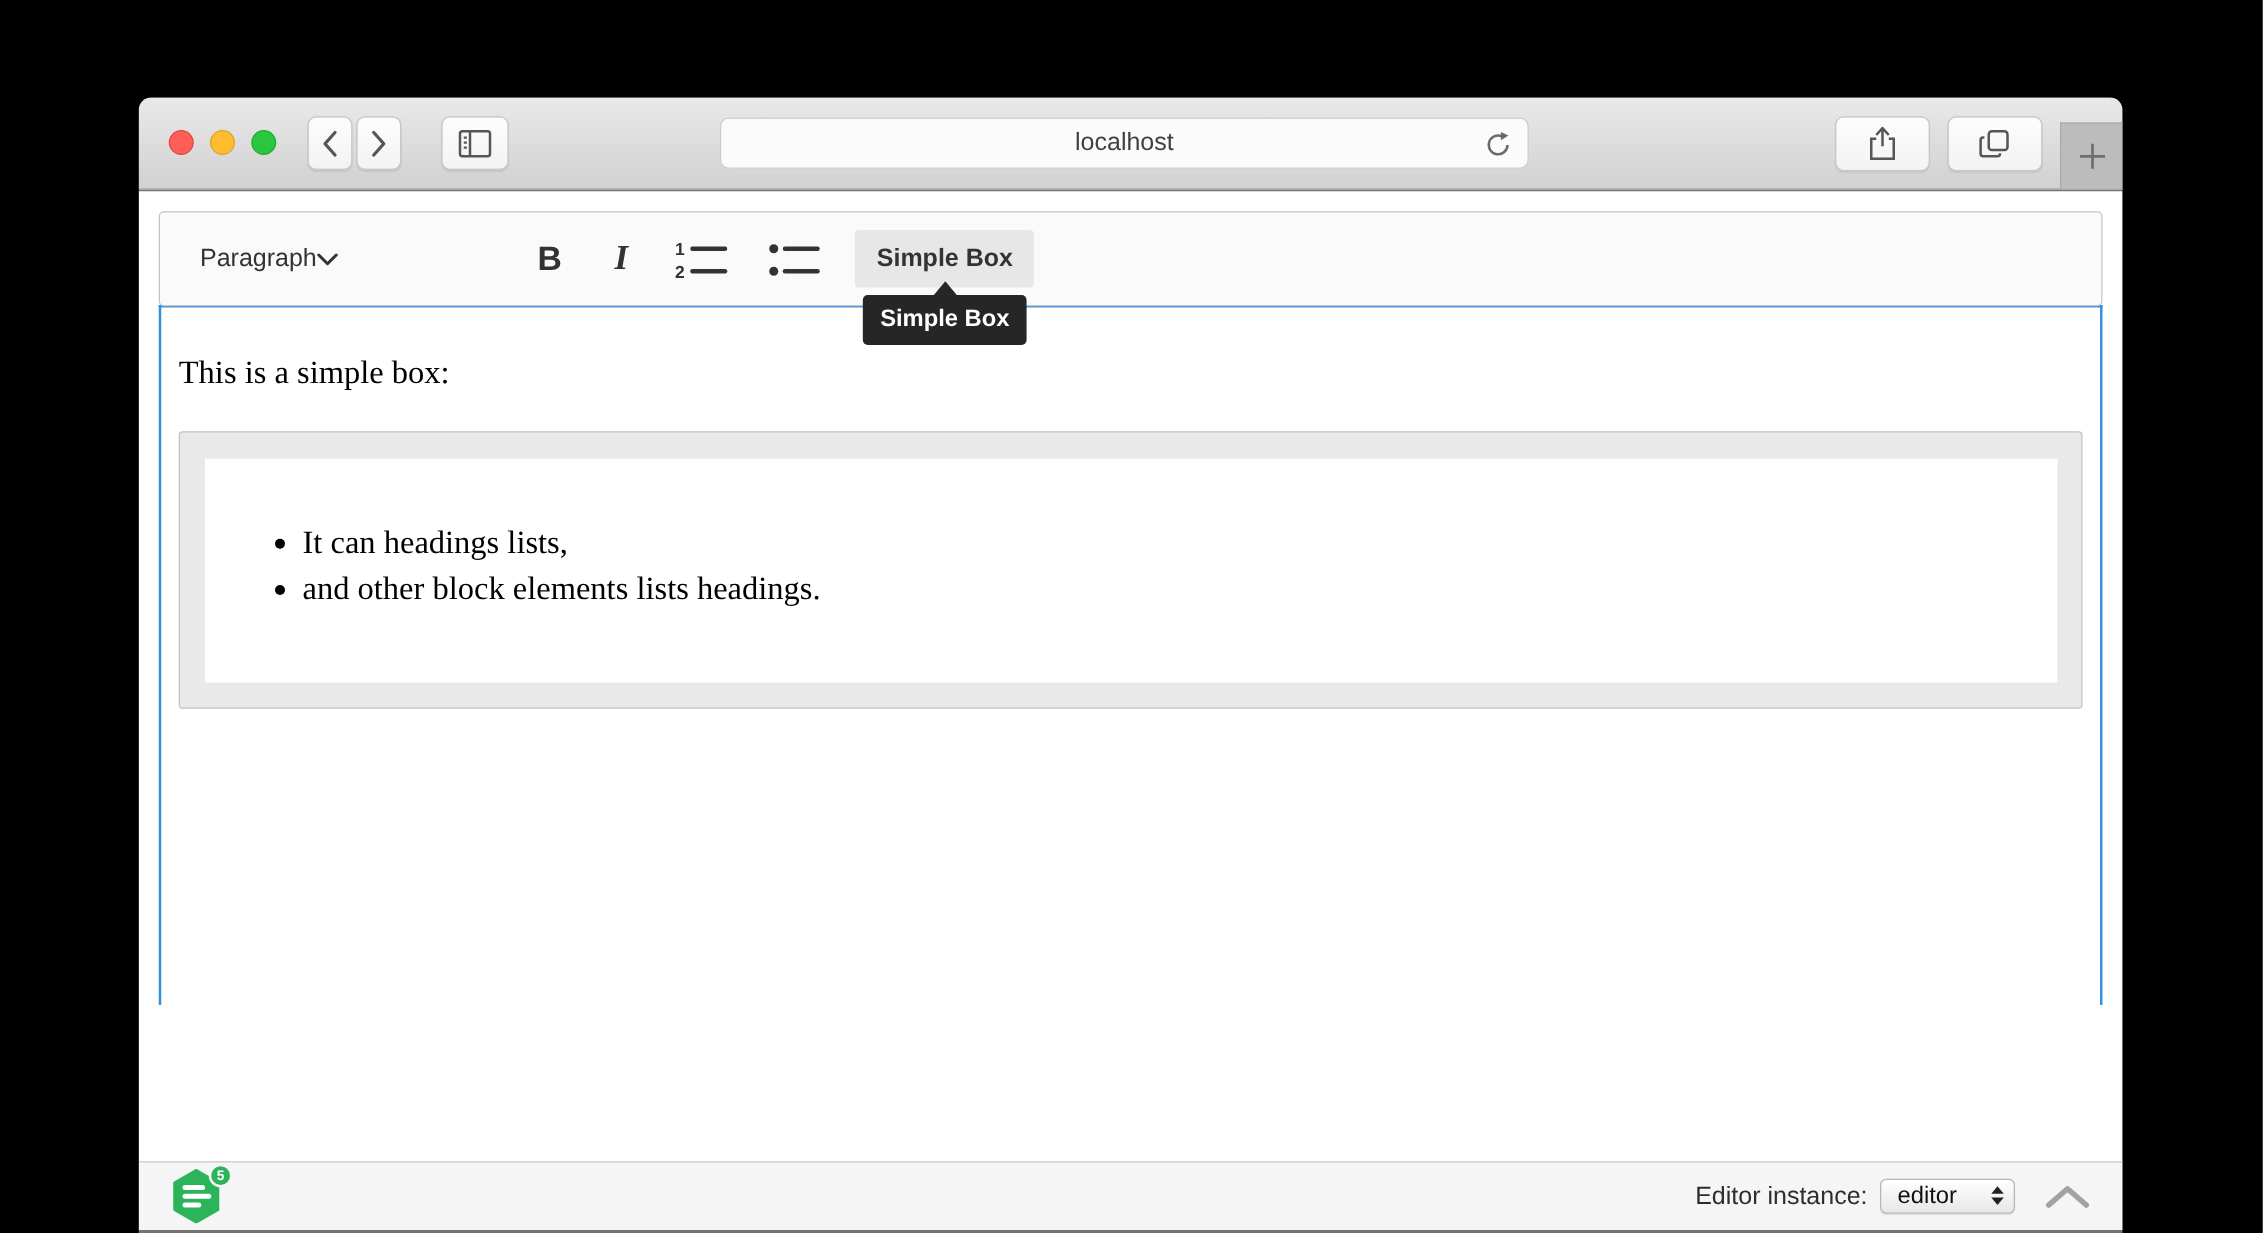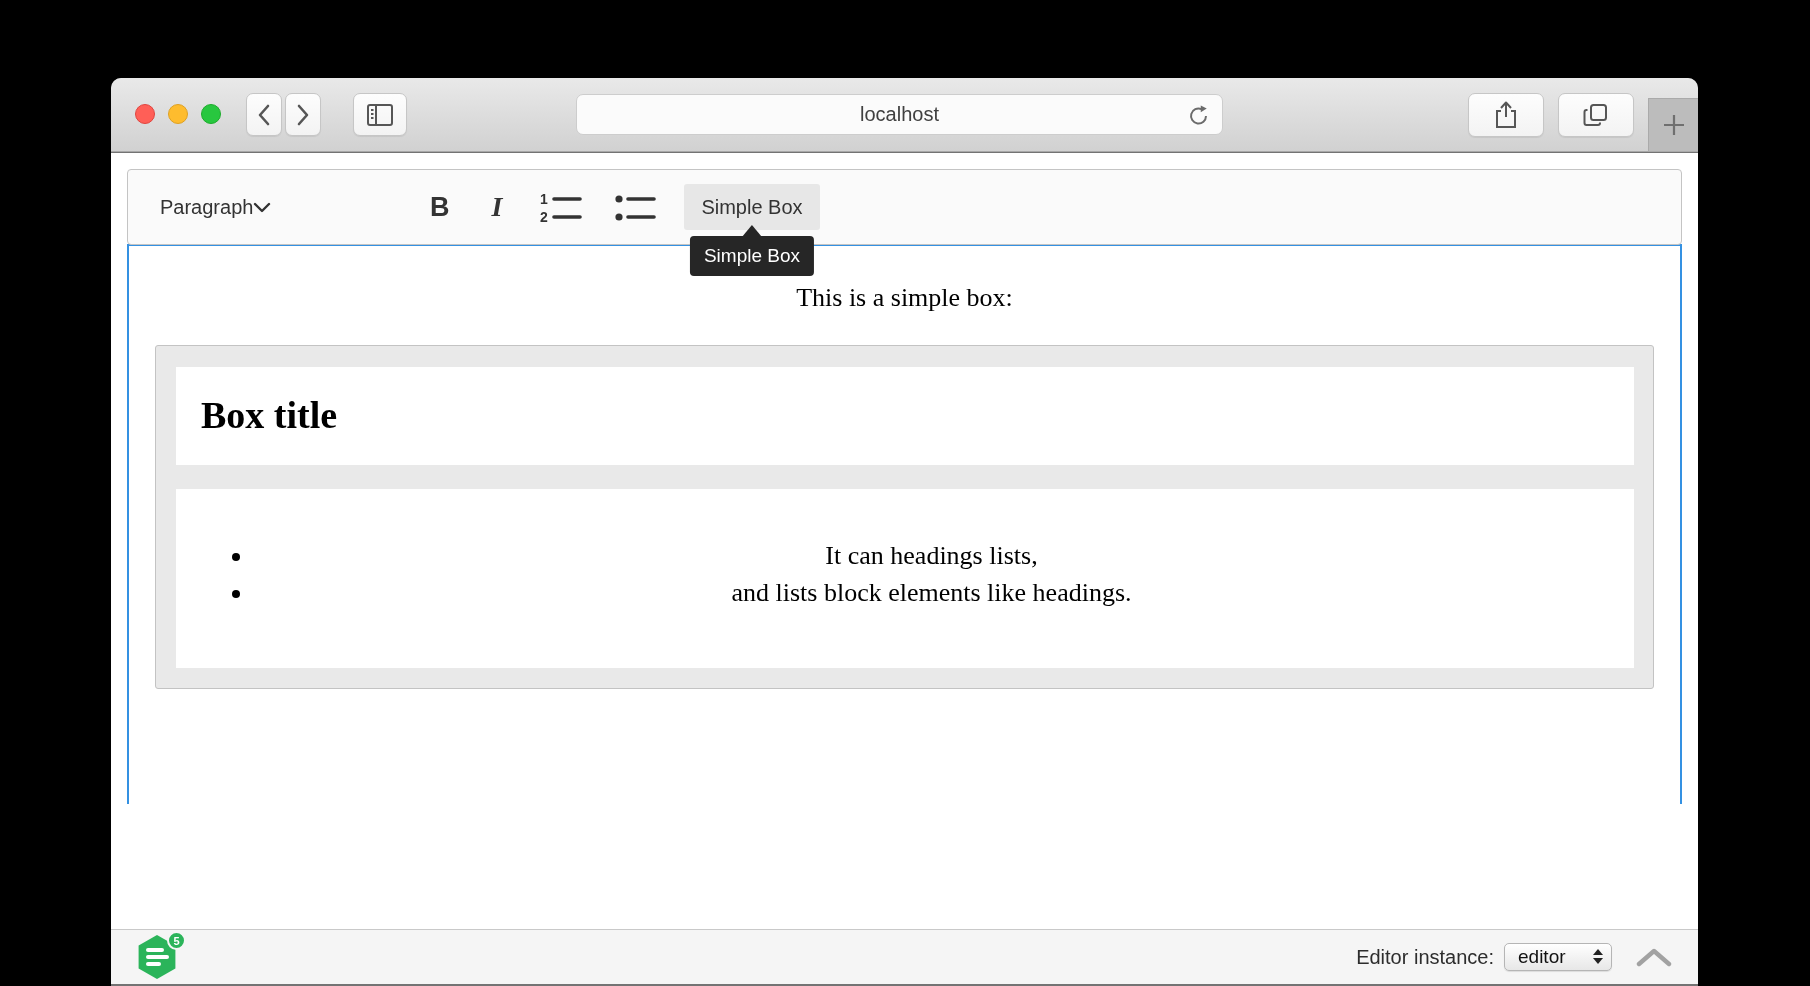--- a/index.html
+++ b/index.html
@@ -48,36 +48,36 @@
   
   .cktoolbar { position:relative; z-index:3; margin:16px 16px 0; height:76px;
                background:#fafafa; border:1px solid #c4c4c4; border-radius:4px;
                display:flex; align-items:center; padding:0 22px; color:#333; }
   .hdropdown { width:240px; display:flex; align-items:center; 
                padding-left:10px; font-size:20px; margin-right:40px; cursor:default; }
   .tb-bold   { font-size:27px; font-weight:bold; margin-right:42px; }
   .tb-italic { font-size:28px; font-style:italic; font-family:"Liberation Serif",serif;
                font-weight:bold; margin-right:38px; }
   .tb-icon   { margin-right:30px; display:flex; align-items:center; }
-  .sb-wrap   { position:relative; margin-left:-4px; }
+  .sb-wrap   { position:relative; margin-left:-4px;font-weight:bold; }
   .sb-btn    { background:#e7e7e7; border-radius:3px; padding:12px 17px;
                font-size:20px; color:#333; }
 
   .tooltip { position:absolute; top:calc(100% + 17px); left:50%; transform:translateX(-50%);
              background:#262626; color:#fff; font-size:19px; padding:9px 14px;
              border-radius:4px; white-space:nowrap; z-index:5; }
   .tooltip::before { content:""; position:absolute; top:-11px; left:50%; margin-left:-10px;
                      border-left:10px solid transparent; border-right:10px solid transparent;
                      border-bottom:12px solid #262626; }
 
   
   .ckeditable { position:relative; z-index:1; margin:-1px 16px 0; height:560px;
                 background:#fff; border:2px solid #3491e2; border-bottom:none;
-                padding:2px 26px; font-family:"Liberation Serif",serif;
-                font-size:26px; color:#000; line-height:1.45;text-align:center; }
+                padding:2px 14px; font-family:"Liberation Serif",serif;
+                font-size:26px; color:#000; line-height:1.45; }
   .ckeditable p.intro { margin:31px 0 28px; }
 
   .simple-box { background:#e9e9e9; border:1px solid #c3c3c3; border-radius:3px;
                 padding:21px 19px 20px 20px; }
   .sb-title-sec { background:#fff; height:98px; display:flex; align-items:center;
                   margin-bottom:24px; }
   .sb-title-sec h1 { font-size:38px; font-weight:bold; padding-left:25px;
                      font-family:"Liberation Serif",serif; }
   .sb-desc-sec { background:#fff; padding:22px 25px 30px; }
   .sb-desc-sec p { margin:26px 0; }
@@ -211,27 +211,24 @@
       <span class="sb-wrap">
         <span class="sb-btn">Simple Box</span>
         <span class="tooltip">Simple Box</span>
       </span>
     </div>
 
     <div class="ckeditable">
       <p class="intro">This is a simple box:</p>
 
       <div class="simple-box">
-        <div class="sb-title-sec">
-          <h1>Box title</h1>
-        </div>
         <div class="sb-desc-sec">
           <ul>
             <li>It can headings lists,</li>
-            <li>and lists block elements like headings.</li>
+            <li>and other block elements lists headings.</li>
           </ul>
         </div>
       </div>
     </div>
 
     <div class="footer">
       <div class="logo">
         <div class="logo-hex">
           <span class="l1"></span>
             <span class="l2"></span>

